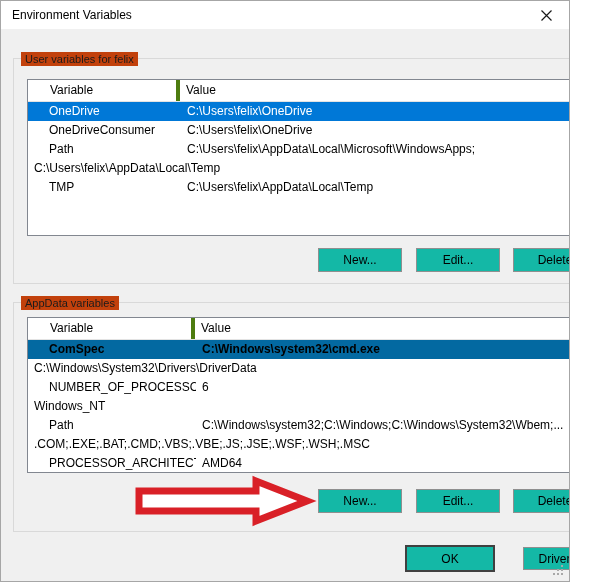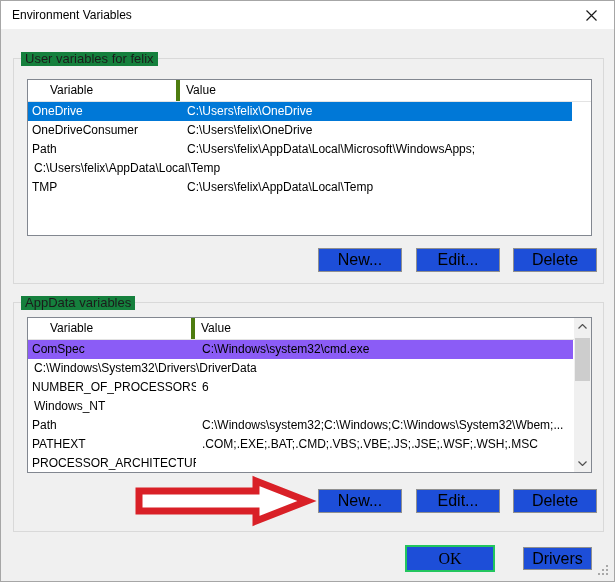--- a/index.html
+++ b/index.html
@@ -1,30 +1,30 @@
 <!DOCTYPE html>
 <html><head>
 <meta charset="utf-8">
 <style>
   * { margin:0; padding:0; box-sizing:border-box; }
   html,body { width:615px; height:582px; }
   body { font-family:"Liberation Sans", sans-serif; font-size:12px; color:#000; }
 
-  .window { position:relative; width:615px; height:582px; background:#f0f0f0;
+  .window { position:relative; width:570px; height:582px; background:#f0f0f0;
             border:1px solid #a6a6a6; overflow:hidden; }
 
   
   .titlebar { position:absolute; left:0; top:0; width:100%; height:28px; background:#ffffff; }
   .titlebar .title { position:absolute; left:11px; top:0; line-height:28px; font-size:12px; color:#000; }
   .close-btn { position:absolute; right:0; top:0; width:45px; height:28px;
                display:flex; align-items:center; justify-content:center; cursor:pointer; }
 
   
   .group { position:absolute; border:1px solid #d9d9d9; }
-  .group-label { position:absolute; background:#15803d; padding:0 4px; font-size:13px; color:#1b1b1b; line-height:14px; }
+  .group-label { position:absolute; background:#c2410c; padding:0 4px; font-size:11px; color:#1b1b1b; line-height:14px; }
   #group-user   { left:12px; top:57px;  width:591px; height:226px; }
   #label-user   { left:20px; top:51px; }
   #group-system { left:12px; top:301px; width:591px; height:230px; }
   #label-system { left:20px; top:295px; }
 
   
   .table { position:absolute; background:#fff; border:1px solid #828790; overflow:hidden; }
   #table-user   { left:26px; top:78px;  width:565px; height:157px; }
   #table-system { left:26px; top:316px; width:565px; height:156px; }
 
@@ -33,46 +33,46 @@
   .th.var { padding-left:22px; border-right:4px solid #4d7c0f; }
   #table-user  .th.var { width:152px; }
   #table-system .th.var { width:167px; }
   .th.val { padding-left:6px; flex:1; }
 
   .tbody { position:relative; }
   .row { display:flex; height:19px; line-height:19px; white-space:nowrap; }
   #table-user   .row { width:544px; }
   #table-system .row { width:545px; }
   .cell { overflow:hidden; }
-  .cell.var { padding-left:4px; flex:none; }
+  .cell.var { padding-left:21px; flex:none; }
   #table-user   .cell.var { width:153px; }
   #table-system .cell.var { width:168px; }
   .cell.val { padding-left:6px; flex:1; }
   .row.sel { background:#0078d7; color:#fff; }
-  .row.inactive-sel { background:#8b5cf6; }
+  .row.inactive-sel { background:#0369a1;font-weight:bold; }
 
   
   .scrollbar { position:absolute; top:0; right:0; width:17px; height:100%; background:#f0f0f0; }
   .scroll-btn { position:absolute; left:0; width:17px; height:17px;
                 display:flex; align-items:center; justify-content:center; cursor:pointer; }
   .scroll-btn.up { top:0; } .scroll-btn.down { bottom:0; }
   .scroll-thumb { position:absolute; left:1px; top:20px; width:15px; height:43px; background:#cdcdcd; cursor:pointer; }
 
   
-  .btn { position:absolute; width:84px; height:24px; background:#1d4ed8;
+  .btn { position:absolute; width:84px; height:24px; background:#14b8a6;
          border:1px solid #8f8f8f; font-family:"Liberation Sans", sans-serif;
-         font-size:16px; color:#000; text-align:center; cursor:pointer; }
+         font-size:12px; color:#000; text-align:center; cursor:pointer; }
   #user-new    { left:317px; top:247px; }
   #user-edit   { left:415px; top:247px; }
   #user-delete { left:512px; top:247px; }
   #sys-new     { left:317px; top:488px; }
   #sys-edit    { left:415px; top:488px; }
   #sys-delete  { left:512px; top:488px; }
 
-  #ok-btn     { left:404px; top:544px; width:90px; height:27px; border:2px solid #22c55e;font-family:Liberation Serif, serif; }
+  #ok-btn     { left:404px; top:544px; width:90px; height:27px; border:2px solid #404040; }
   #cancel-btn { left:522px; top:546px; width:69px; height:23px; }
 
   
   .arrow-svg { position:absolute; left:130px; top:472px; overflow:visible; pointer-events:none; }
 
   
   .grip { position:absolute; right:5px; bottom:5px; }
 </style>
 </head>
 <body>
@@ -144,25 +144,25 @@
         <span class="cell val">6</span>
       </div>
       <div class="row">
         <span class="cell val">Windows_NT</span>
       </div>
       <div class="row">
         <span class="cell var">Path</span>
         <span class="cell val">C:\Windows\system32;C:\Windows;C:\Windows\System32\Wbem;...</span>
       </div>
       <div class="row">
-        <span class="cell var">PATHEXT</span>
         <span class="cell val">.COM;.EXE;.BAT;.CMD;.VBS;.VBE;.JS;.JSE;.WSF;.WSH;.MSC</span>
       </div>
       <div class="row">
         <span class="cell var">PROCESSOR_ARCHITECTURE</span>
+        <span class="cell val">AMD64</span>
       </div>
     </div>
     <div class="scrollbar">
       <div class="scroll-btn up">
         <svg width="9" height="5" viewBox="0 0 9 5">
           <path d="M0.5 4.5 L4.5 0.5 L8.5 4.5" stroke="#505050" stroke-width="1.2" fill="none"></path>
         </svg>
       </div>
       <div class="scroll-thumb"></div>
       <div class="scroll-btn down">

